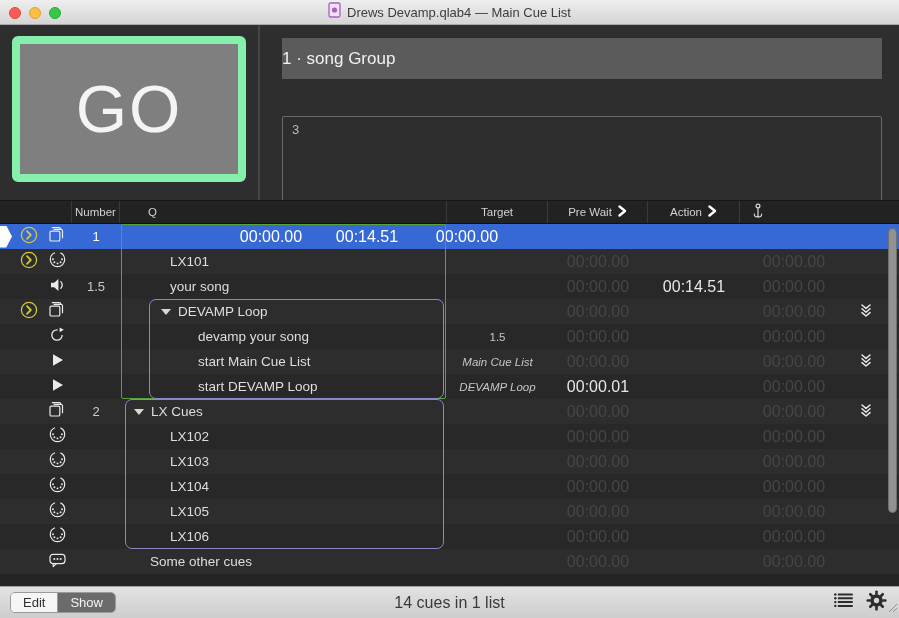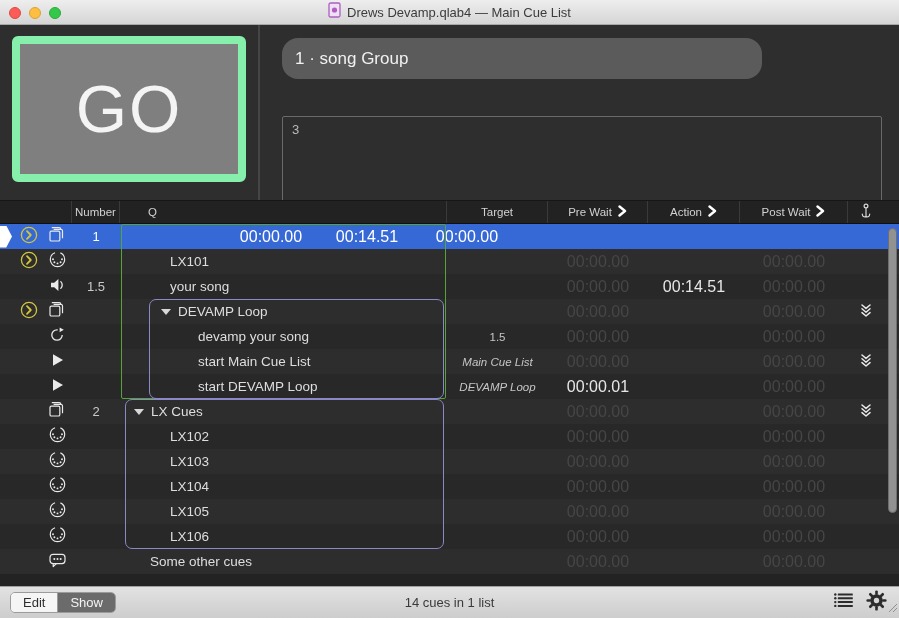--- a/index.html
+++ b/index.html
@@ -17,22 +17,22 @@
   .tl.grn{background:#34c84a;border:1px solid #2aa93c;}
   .titlegroup{display:flex;align-items:center;gap:6px;}
   .titletext{font-size:13px;color:#3c3c3c;}
 
   
   .top{position:absolute;left:0;top:25px;width:899px;height:175px;background:#2e2e2e;}
   .vdivider{position:absolute;left:258px;top:0;width:2px;height:175px;background:#454545;}
   .go-button{position:absolute;left:12px;top:11px;width:234px;height:146px;background:#7f7f7f;
     border:8px solid #86efac;border-radius:6px;display:flex;align-items:center;justify-content:center;cursor:default;}
   .go-label{font-size:66px;font-weight:200;color:#f4f4f4;letter-spacing:2px;line-height:1;}
-  .cue-title-field{position:absolute;left:282px;top:13px;width:480px;height:41px;background:#5b5b5b;
-    border-radius:16px;display:flex;align-items:center;padding-left:13px;font-size:17px;color:#f1f1f1;}
+  .cue-title-field{position:absolute;left:282px;top:13px;width:600px;height:41px;background:#5b5b5b;
+    border-radius:0;display:flex;align-items:center;font-size:17px;color:#f1f1f1;}
   .notes-field{position:absolute;left:282px;top:66px;width:600px;height:90px;background:#2e2e2e;
     border:1px solid #6a6a6a;border-radius:2px;padding:5px 9px;font-size:13px;color:#b9b9b9;}
 
   
   .thead{position:absolute;left:0;top:200px;width:899px;height:24px;background:#222222;
     border-top:1px solid #161616;border-bottom:1px solid #101010;display:flex;align-items:center;
     font-size:11.5px;color:#d2d2d2;}
   .hc{height:100%;display:flex;align-items:center;justify-content:center;gap:6px;}
   .hsep{border-right:1px solid #3a3a3a;}
   .rows{position:absolute;left:0;top:224px;width:899px;height:350px;background:#262626;}
@@ -63,21 +63,21 @@
   .filler{position:absolute;left:0;top:574px;width:899px;height:12px;background:#232323;}
 
   
   .footer{position:absolute;left:0;top:586px;width:899px;height:32px;
     background:linear-gradient(#e2e2e2,#cdcdcd);border-top:1px solid #9f9f9f;
     display:flex;align-items:center;}
   .seg{display:flex;margin-left:10px;height:21px;border:1px solid #9b9b9b;border-radius:5px;overflow:hidden;}
   .seg-btn{display:flex;align-items:center;justify-content:center;font-size:13px;padding:0 12px;cursor:default;}
   .seg-btn.on{background:#f5f5f5;color:#2e2e2e;}
   .seg-btn.off{background:#6b6b6b;color:#f4f4f4;border-left:1px solid #9b9b9b;}
-  .foot-status{position:absolute;left:0;width:899px;text-align:center;font-size:13px;color:#3a3a3a;pointer-events:none;}
+  .foot-status{position:absolute;left:0;width:899px;text-align:center;font-size:16px;color:#3a3a3a;pointer-events:none;}
   .foot-icons{position:absolute;right:12px;display:flex;align-items:center;gap:13px;}
   .grip{position:absolute;right:1px;bottom:1px;}
 </style>
 </head>
 <body>
 
 <div id="app">
 
   <div class="titlebar">
     <div class="traffic">
@@ -123,26 +123,20 @@
       <span>Target</span>
     </div>
     <div class="hc w-pre hsep">
       <span>Pre Wait</span>
       <span><svg width="9" height="12" viewBox="0 0 9 12">
             <polyline points="1.5,1.5 7,6 1.5,10.5" stroke="#ffffff" stroke-width="2.4" fill="none" stroke-linecap="round" stroke-linejoin="round"></polyline>
           </svg></span>
     </div>
     <div class="hc w-act hsep">
       <span>Action</span>
-      <span><svg width="9" height="12" viewBox="0 0 9 12">
-            <polyline points="1.5,1.5 7,6 1.5,10.5" stroke="#ffffff" stroke-width="2.4" fill="none" stroke-linecap="round" stroke-linejoin="round"></polyline>
-          </svg></span>
-    </div>
-    <div class="hc w-post hsep">
-      <span>Post Wait</span>
       <span><svg width="9" height="12" viewBox="0 0 9 12">
             <polyline points="1.5,1.5 7,6 1.5,10.5" stroke="#ffffff" stroke-width="2.4" fill="none" stroke-linecap="round" stroke-linejoin="round"></polyline>
           </svg></span>
     </div>
     <div class="hc w-co">
       <span>
         <svg width="16" height="18" viewBox="0 0 16 18" fill="none" stroke="#d8d8d8" stroke-width="1.2" stroke-linecap="round">
           <circle cx="8" cy="4" r="1.9"></circle>
             <line x1="8" y1="6" x2="8" y2="14.6"></line>
           <path d="M4.3,12.2 Q4.7,15.5 8,14.6"></path>

